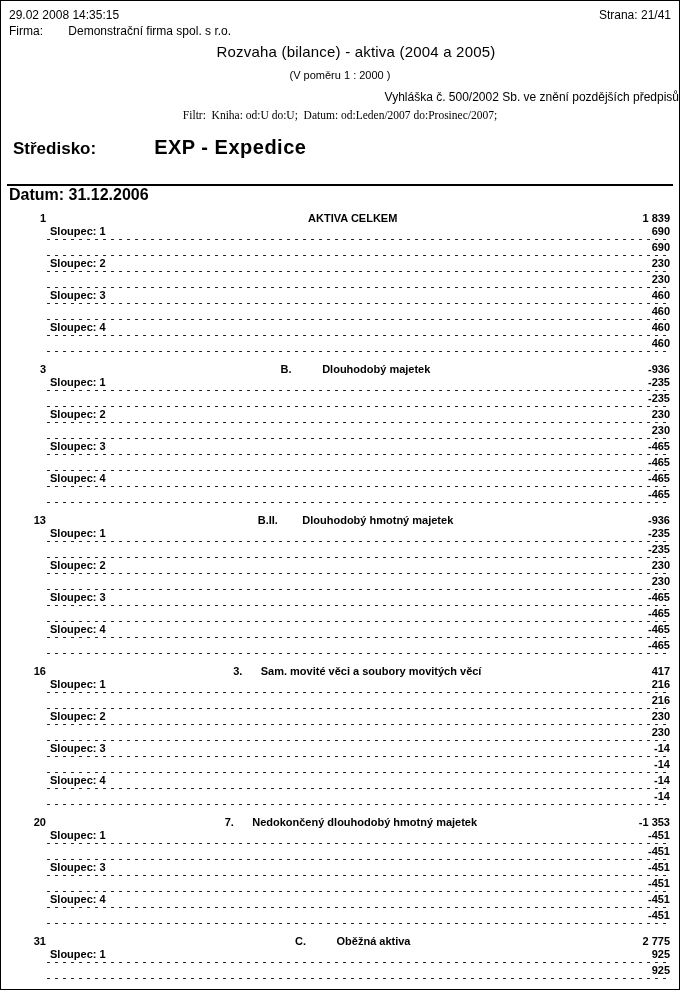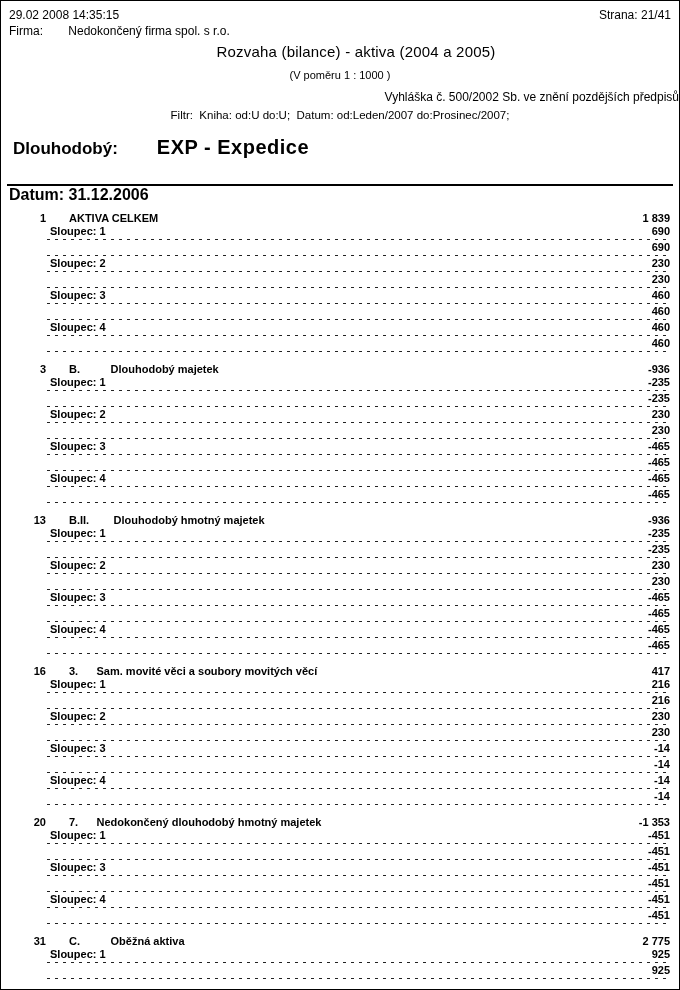--- a/index.html
+++ b/index.html
@@ -20,65 +20,65 @@
     display: flex;
     justify-content: space-between;
     padding: 7px 8px 0 8px;
     font-size: 12px;
   }
   .firm-row { padding: 2px 8px 0 8px; font-size: 12px; }
   .firm-name { margin-left: 22px; }
   .title { text-align: center; font-size: 15px; margin-top: 5px; letter-spacing: .2px; padding-left: 32px; }
   .ratio { text-align: center; font-size: 11px; margin-top: 9px; }
   .regulation { text-align: right; font-size: 12px; margin-top: 9px; }
-  .filter { text-align: center; font-size: 11.5px; margin-top: 5px; white-space: pre; }
+  .filter { text-align: center; font-size: 11.5px; margin-top: 5px; white-space: pre; font-family: Liberation Serif, serif; }
   .cc-row { padding: 15px 8px 0 12px; display: flex; align-items: baseline; }
   .cc-label { font-size: 17px; font-weight: bold; }
-  .cc-value { font-size: 20px; font-weight: bold; margin-left: 39px; letter-spacing: .5px; }
+  .cc-value { font-size: 20px; font-weight: bold; margin-left: 58px; letter-spacing: .5px; }
   .rule { margin: 25px 6px 0 6px; border-top: 2px solid #000; }
   .date-line {
     padding: 2px 8px 0 8px;
     font-size: 16px; font-weight: bold;
     height: 15px; line-height: 13px;
   }
   .sections { padding: 0 9px; font-size: 11px; font-weight: bold; }
   .sec { margin-top: 11px; }
   .row { display: flex; align-items: baseline; height: 13px; line-height: 13px; }
   .num { width: 36px; text-align: right; flex: none; white-space: pre; }
-  .item-label { margin-left: 23px; white-space: pre; flex: 1; overflow: hidden; }
+  .item-label { margin-left: 17px; white-space: pre; flex: 1; overflow: hidden; text-align: center; }
   .val { flex: none; text-align: right; white-space: pre; }
   .col-label { margin-left: 40px; flex: 1; }
   .dash {
     height: 1px;
     margin: 1px 0 1px 37px;
     background: repeating-linear-gradient(90deg, #222 0 3px, transparent 3px 8px);
   }
 </style>
 </head>
 <body>
 
 <div class="page">
 
   <div class="meta-row">
     <span>29.02 2008 14:35:15</span>
     <span>Strana: 21/41</span>
   </div>
 
   <div class="firm-row">
     <span>Firma:</span>
-    <span class="firm-name">Nedokončený firma spol. s r.o.</span>
+    <span class="firm-name">Demonstrační firma spol. s r.o.</span>
   </div>
 
   <div class="title">Rozvaha (bilance) - aktiva (2004 a 2005)</div>
-  <div class="ratio">(V poměru 1 : 1000 )</div>
+  <div class="ratio">(V poměru 1 : 2000 )</div>
   <div class="regulation">Vyhláška č. 500/2002 Sb. ve znění pozdějších předpisů</div>
   <div class="filter">Filtr:  Kniha: od:U do:U;  Datum: od:Leden/2007 do:Prosinec/2007;</div>
 
   <div class="cc-row">
-    <span class="cc-label">Dlouhodobý:</span>
+    <span class="cc-label">Středisko:</span>
     <span class="cc-value">EXP - Expedice</span>
   </div>
 
   <div class="rule"></div>
 
   <div class="date-line">Datum: 31.12.2006</div>
 
   <div class="sections" id="sections">
   <div class="sec">
     <div class="row sec-header">

